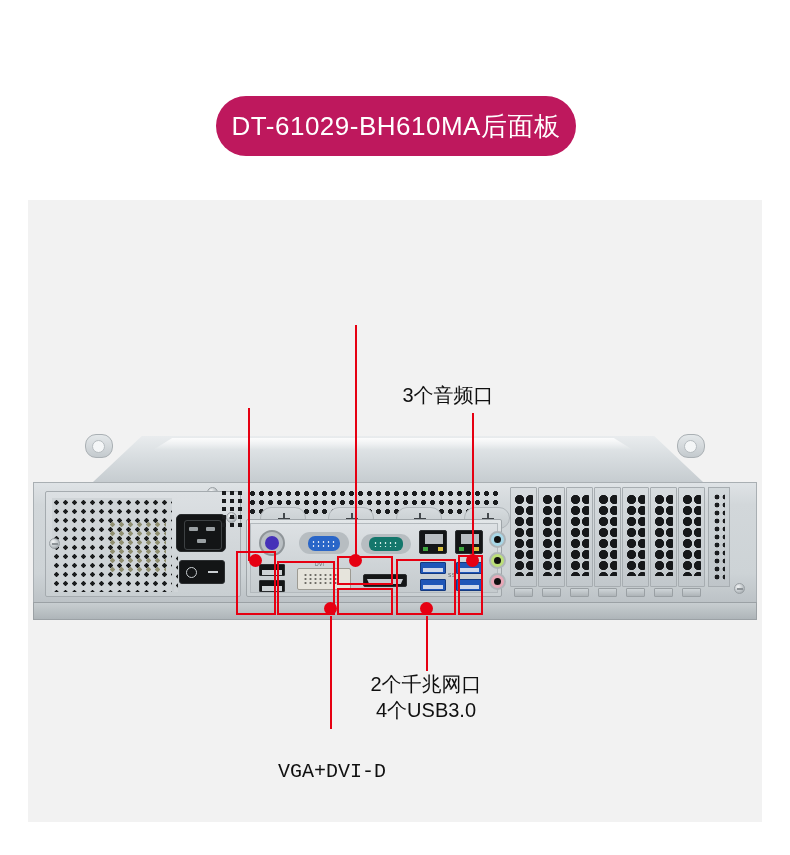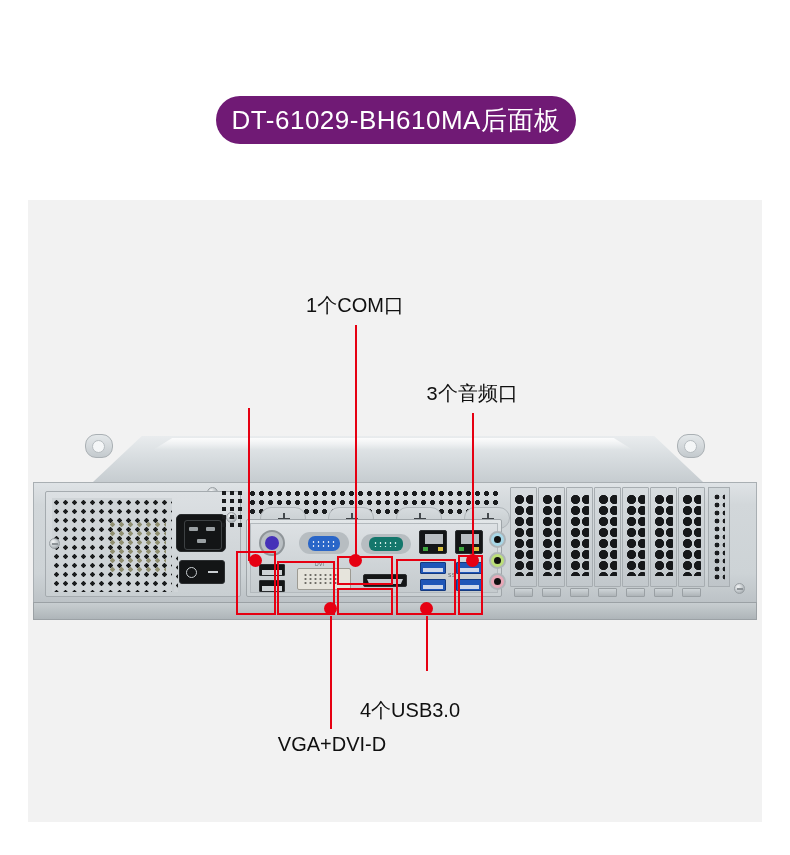--- a/index.html
+++ b/index.html
@@ -2,22 +2,22 @@
 <html><head>
 <meta charset="utf-8">
 <style>
   html,body{margin:0;padding:0;background:#ffffff;}
   body{width:790px;height:855px;overflow:hidden;
        font-family:"Liberation Sans","DejaVu Sans",sans-serif;}
 
   .page{position:relative;width:790px;height:855px;background:#fff;}
 
   
-  .title-pill{position:absolute;left:216px;top:96px;width:360px;height:48px;
-     background:#701a75;border-radius:30px;display:flex;align-items:center;
+  .title-pill{position:absolute;left:216px;top:96px;width:360px;height:60px;
+     background:#be185d;border-radius:30px;display:flex;align-items:center;
      justify-content:center;}
   .title-pill span{color:#ffffff;font-size:26px;letter-spacing:.5px;
      font-family:"Liberation Sans","DejaVu Sans",sans-serif;}
 
   
   .panel{position:absolute;left:28px;top:200px;width:734px;height:622px;
      background:#f2f2f2;}
 
   
   .label{position:absolute;color:#101010;font-size:20px;line-height:26px;
@@ -337,22 +337,22 @@
   <div class="lline" style="left:472px;top:413px;height:148px;"></div>
   <div class="lline" style="left:426px;top:616px;height:55px;"></div>
   <div class="lline" style="left:330px;top:616px;height:113px;"></div>
 
   <div class="ldot" style="left:249px;top:554px;"></div>
   <div class="ldot" style="left:349px;top:554px;"></div>
   <div class="ldot" style="left:466px;top:554px;"></div>
   <div class="ldot" style="left:324px;top:602px;"></div>
   <div class="ldot" style="left:420px;top:602px;"></div>
 
-  <div class="label" style="left:296px;top:292px;width:118px;">1个COM口</div>
-
-
-  <div class="label" style="left:412px;top:382px;width:120px;font-family:Liberation Mono, monospace;">3个音频口</div>
-
-  <div class="label" style="left:346px;top:697px;width:128px;">4个USB3.0</div>
-
-  <div class="label" style="left:264px;top:731px;width:136px;">VGA+DVI-D</div>
+
+
+  <div class="label" style="left:388px;top:382px;width:120px;">3个音频口</div>
+
+  <div class="label" style="left:362px;top:671px;width:128px;">2个千兆网口</div>
+  <div class="label" style="left:362px;top:697px;width:128px;">4个USB3.0</div>
+
+  <div class="label" style="left:264px;top:759px;width:136px;font-family:Liberation Mono, monospace;">VGA+DVI-D</div>
 
 </div>
 
 </body></html>

